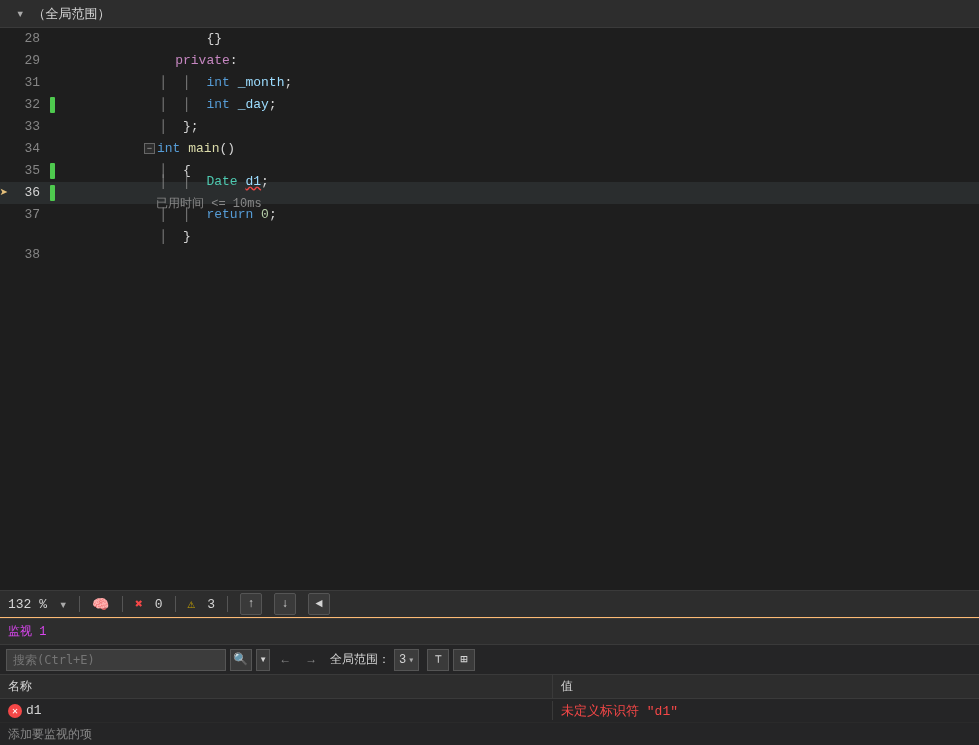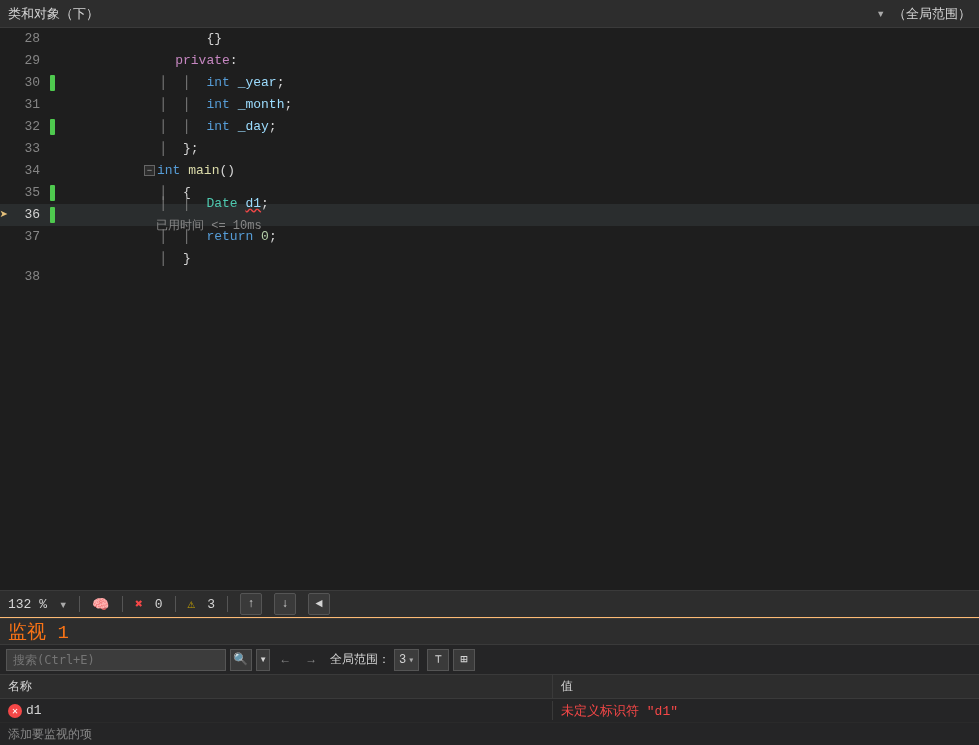--- a/index.html
+++ b/index.html
@@ -100,22 +100,22 @@
       flex-direction: column;
     }
 
     .watch-header {
       height: 26px;
       background: #2d2d2d;
       border-bottom: 1px solid #3a3a3a;
       display: flex;
       align-items: center;
       padding: 0 8px;
-      font-size: 19px;
-      color: #f97316;
+      font-size: 12px;
+      color: #d946ef;
     }
 
     .watch-toolbar {
       height: 30px;
       background: #252526;
       border-bottom: 1px solid #3a3a3a;
       display: flex;
       align-items: center;
       padding: 0 6px;
       gap: 4px;
@@ -259,21 +259,20 @@
       color: white;
       font-size: 10px;
       font-weight: bold;
       flex-shrink: 0;
     }
   </style>
 </head>
 <body>
 
 <div class="top-bar">
-  <span style="font-size:13px;color:#d4d4d4;flex:1;">类和对象（下）</span>
   <span style="color:#aaa;margin:0 8px;cursor:pointer;">▾</span>
   <span style="font-size:13px;color:#d4d4d4;">（全局范围）</span>
 </div>
 
 <div class="editor-area">
   <div class="code-container">
 
     <div style="display:flex;flex-direction:column;width:100%;">
 
       <div class="code-line" style="display:flex;align-items:center;height:22px;position:relative;">
@@ -287,30 +286,20 @@
 
       <div class="code-line" style="display:flex;align-items:center;height:22px;position:relative;">
         <div style="width:8px;flex-shrink:0;"></div>
         <div style="width:42px;text-align:right;color:#858585;padding-right:10px;flex-shrink:0;font-size:13px;">29</div>
         <div style="width:12px;flex-shrink:0;"></div>
         <div style="padding-left:4px;">
           <span style="color:#c586c0;">    private</span><span class="punct">:</span>
         </div>
       </div>
 
-      <div class="code-line" style="display:flex;align-items:center;height:22px;position:relative;">
-        <div style="width:8px;flex-shrink:0;"></div>
-        <div style="width:42px;text-align:right;color:#858585;padding-right:10px;flex-shrink:0;font-size:13px;">30</div>
-        <div style="width:12px;flex-shrink:0;display:flex;align-items:center;">
-          <div style="width:5px;height:16px;background:#4ec94e;border-radius:1px;"></div>
-        </div>
-        <div style="padding-left:4px;">
-          <span style="color:#858585;user-select:none;">  │  │  </span><span class="kw" style="color:#569cd6;">int</span><span style="color:#9cdcfe;"> _year</span><span class="punct">;</span>
-        </div>
-      </div>
 
       <div class="code-line" style="display:flex;align-items:center;height:22px;position:relative;">
         <div style="width:8px;flex-shrink:0;"></div>
         <div style="width:42px;text-align:right;color:#858585;padding-right:10px;flex-shrink:0;font-size:13px;">31</div>
         <div style="width:12px;flex-shrink:0;"></div>
         <div style="padding-left:4px;">
           <span style="color:#858585;user-select:none;">  │  │  </span><span class="kw" style="color:#569cd6;">int</span><span style="color:#9cdcfe;"> _month</span><span class="punct">;</span>
         </div>
       </div>
 

